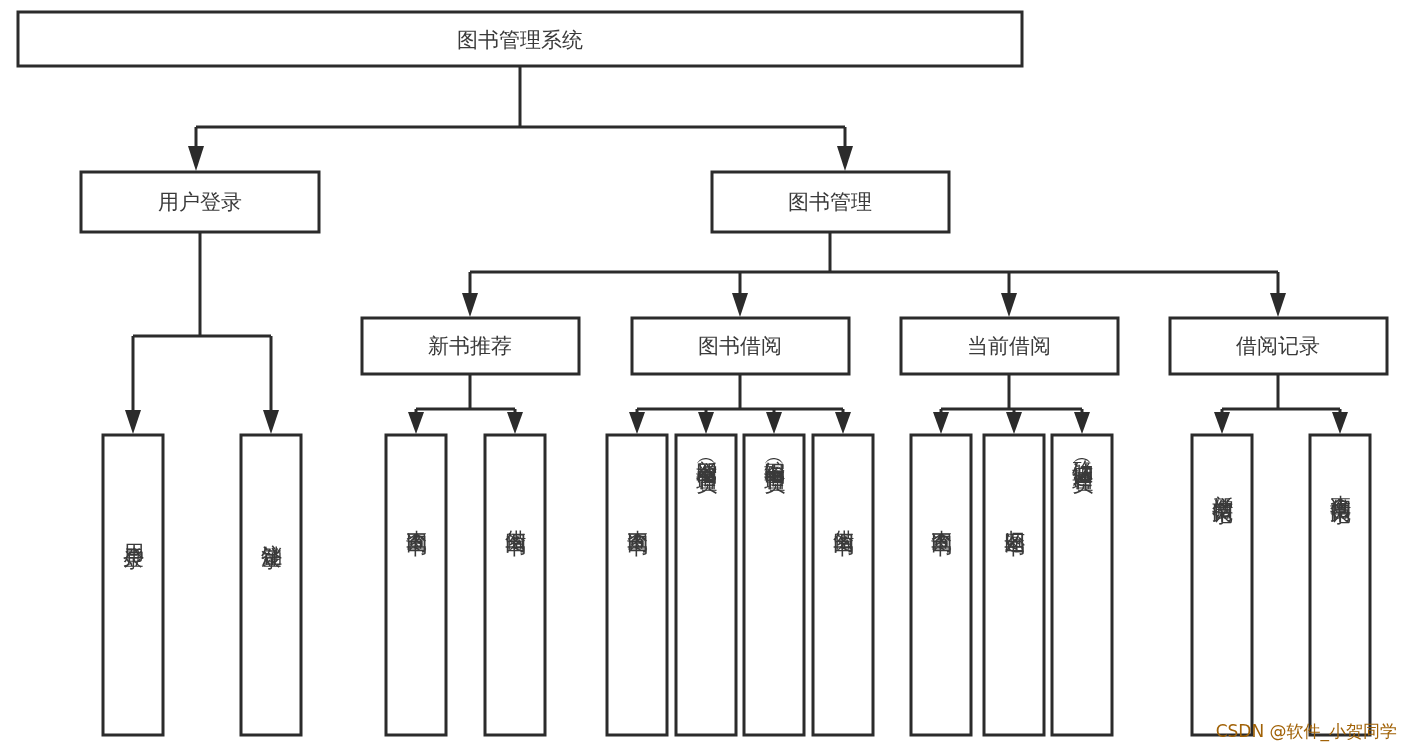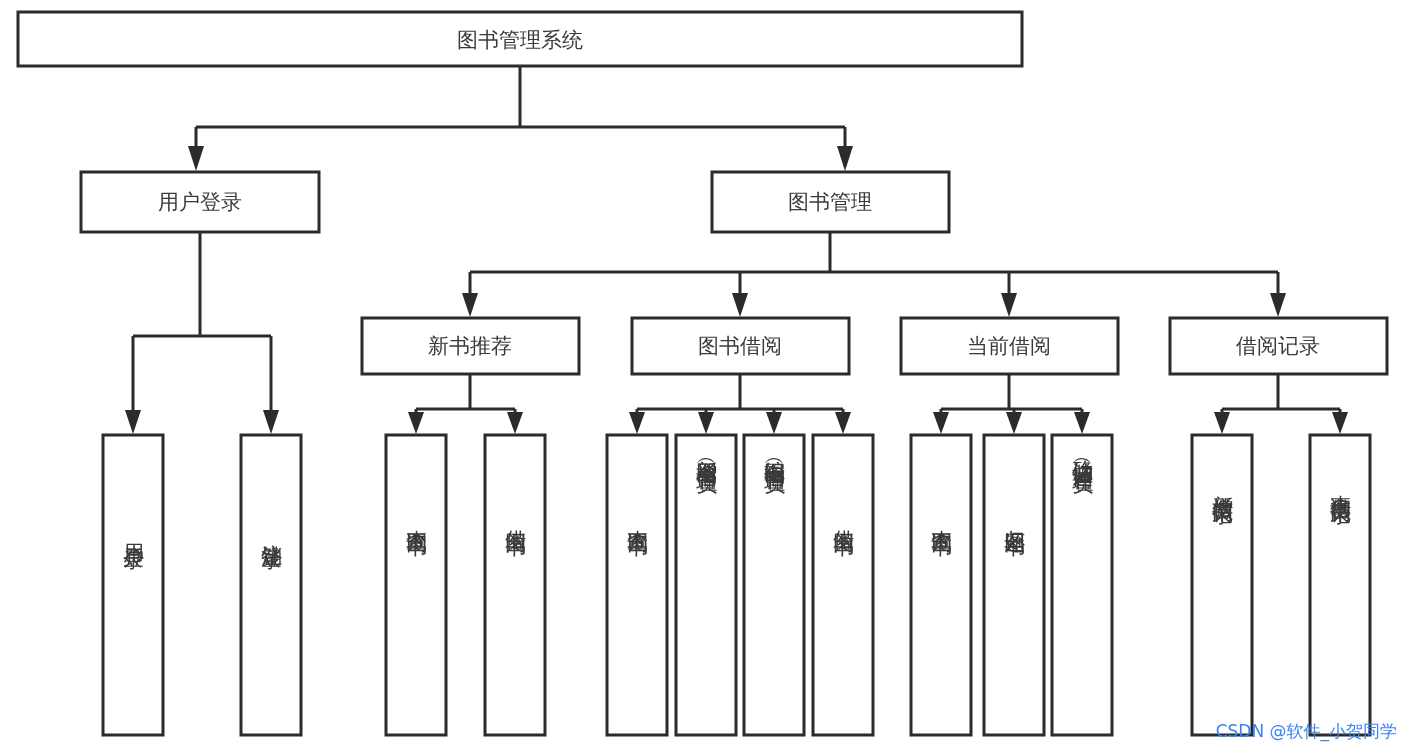--- a/index.html
+++ b/index.html
@@ -64,21 +64,21 @@
     letter-spacing: 2px;
     color: #3a3a3a;
     font-family: "DejaVu Sans", "Liberation Sans", sans-serif;
     white-space: nowrap;
   }
   .watermark {
     position: absolute;
     right: 8px;
     bottom: 4px;
     font-size: 17px;
-    color: #3b82f6;
+    color: #a16207;
     font-family: "DejaVu Sans", "Liberation Sans", sans-serif;
     white-space: nowrap;
     pointer-events: none;
   }
 </style>
 </head>
 <body>
 
 <div id="diagram-root">
 

